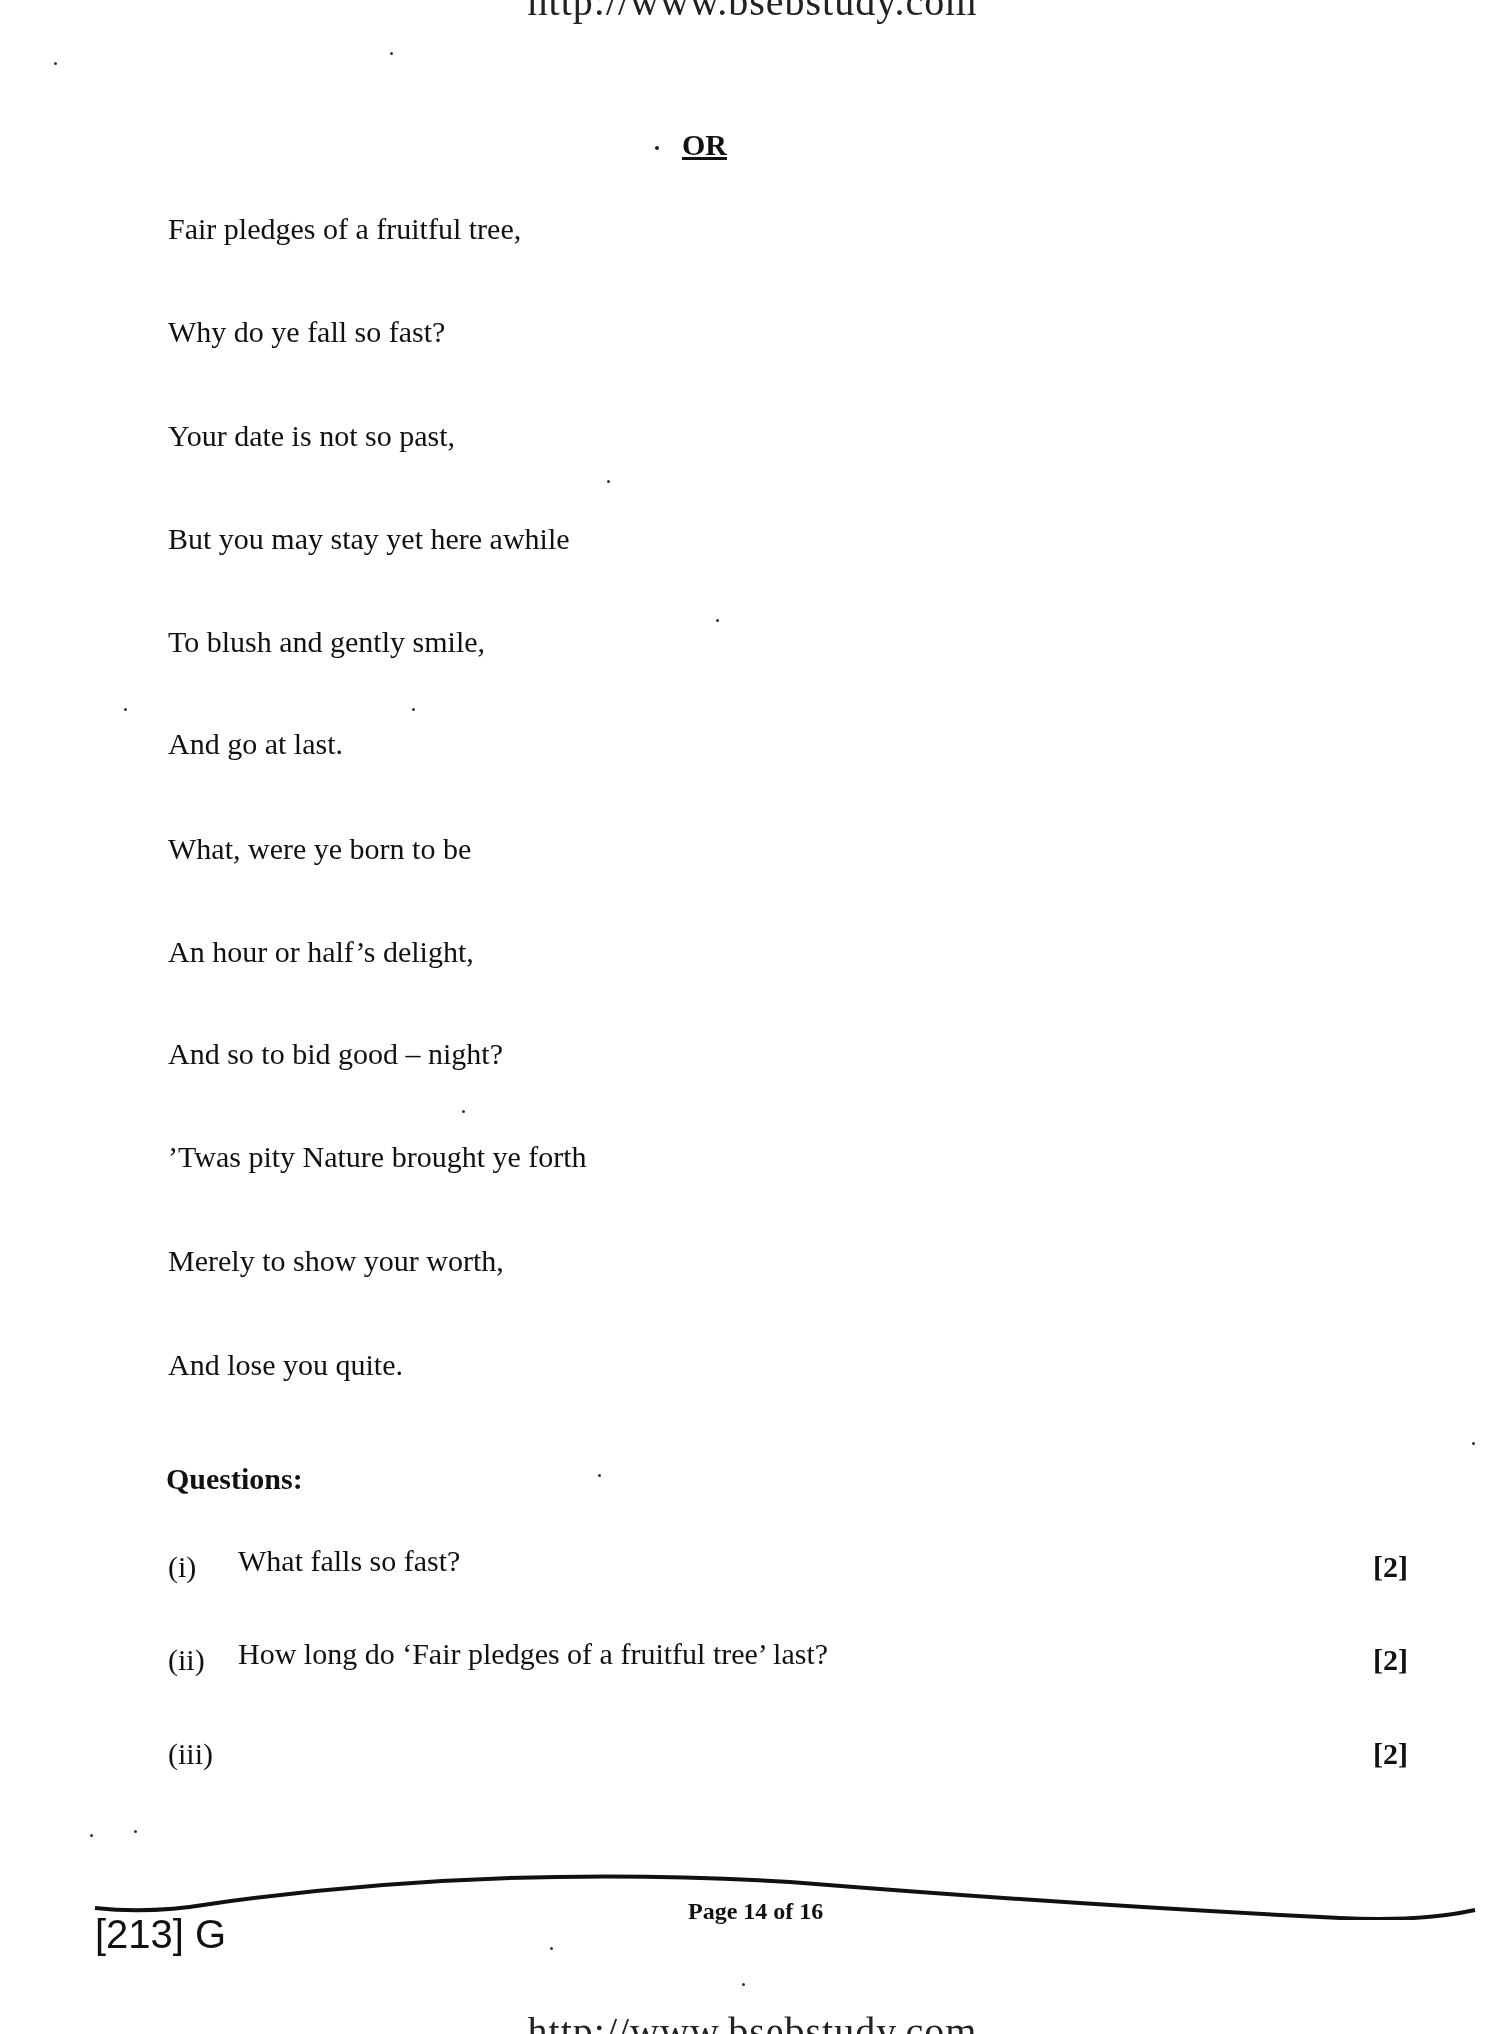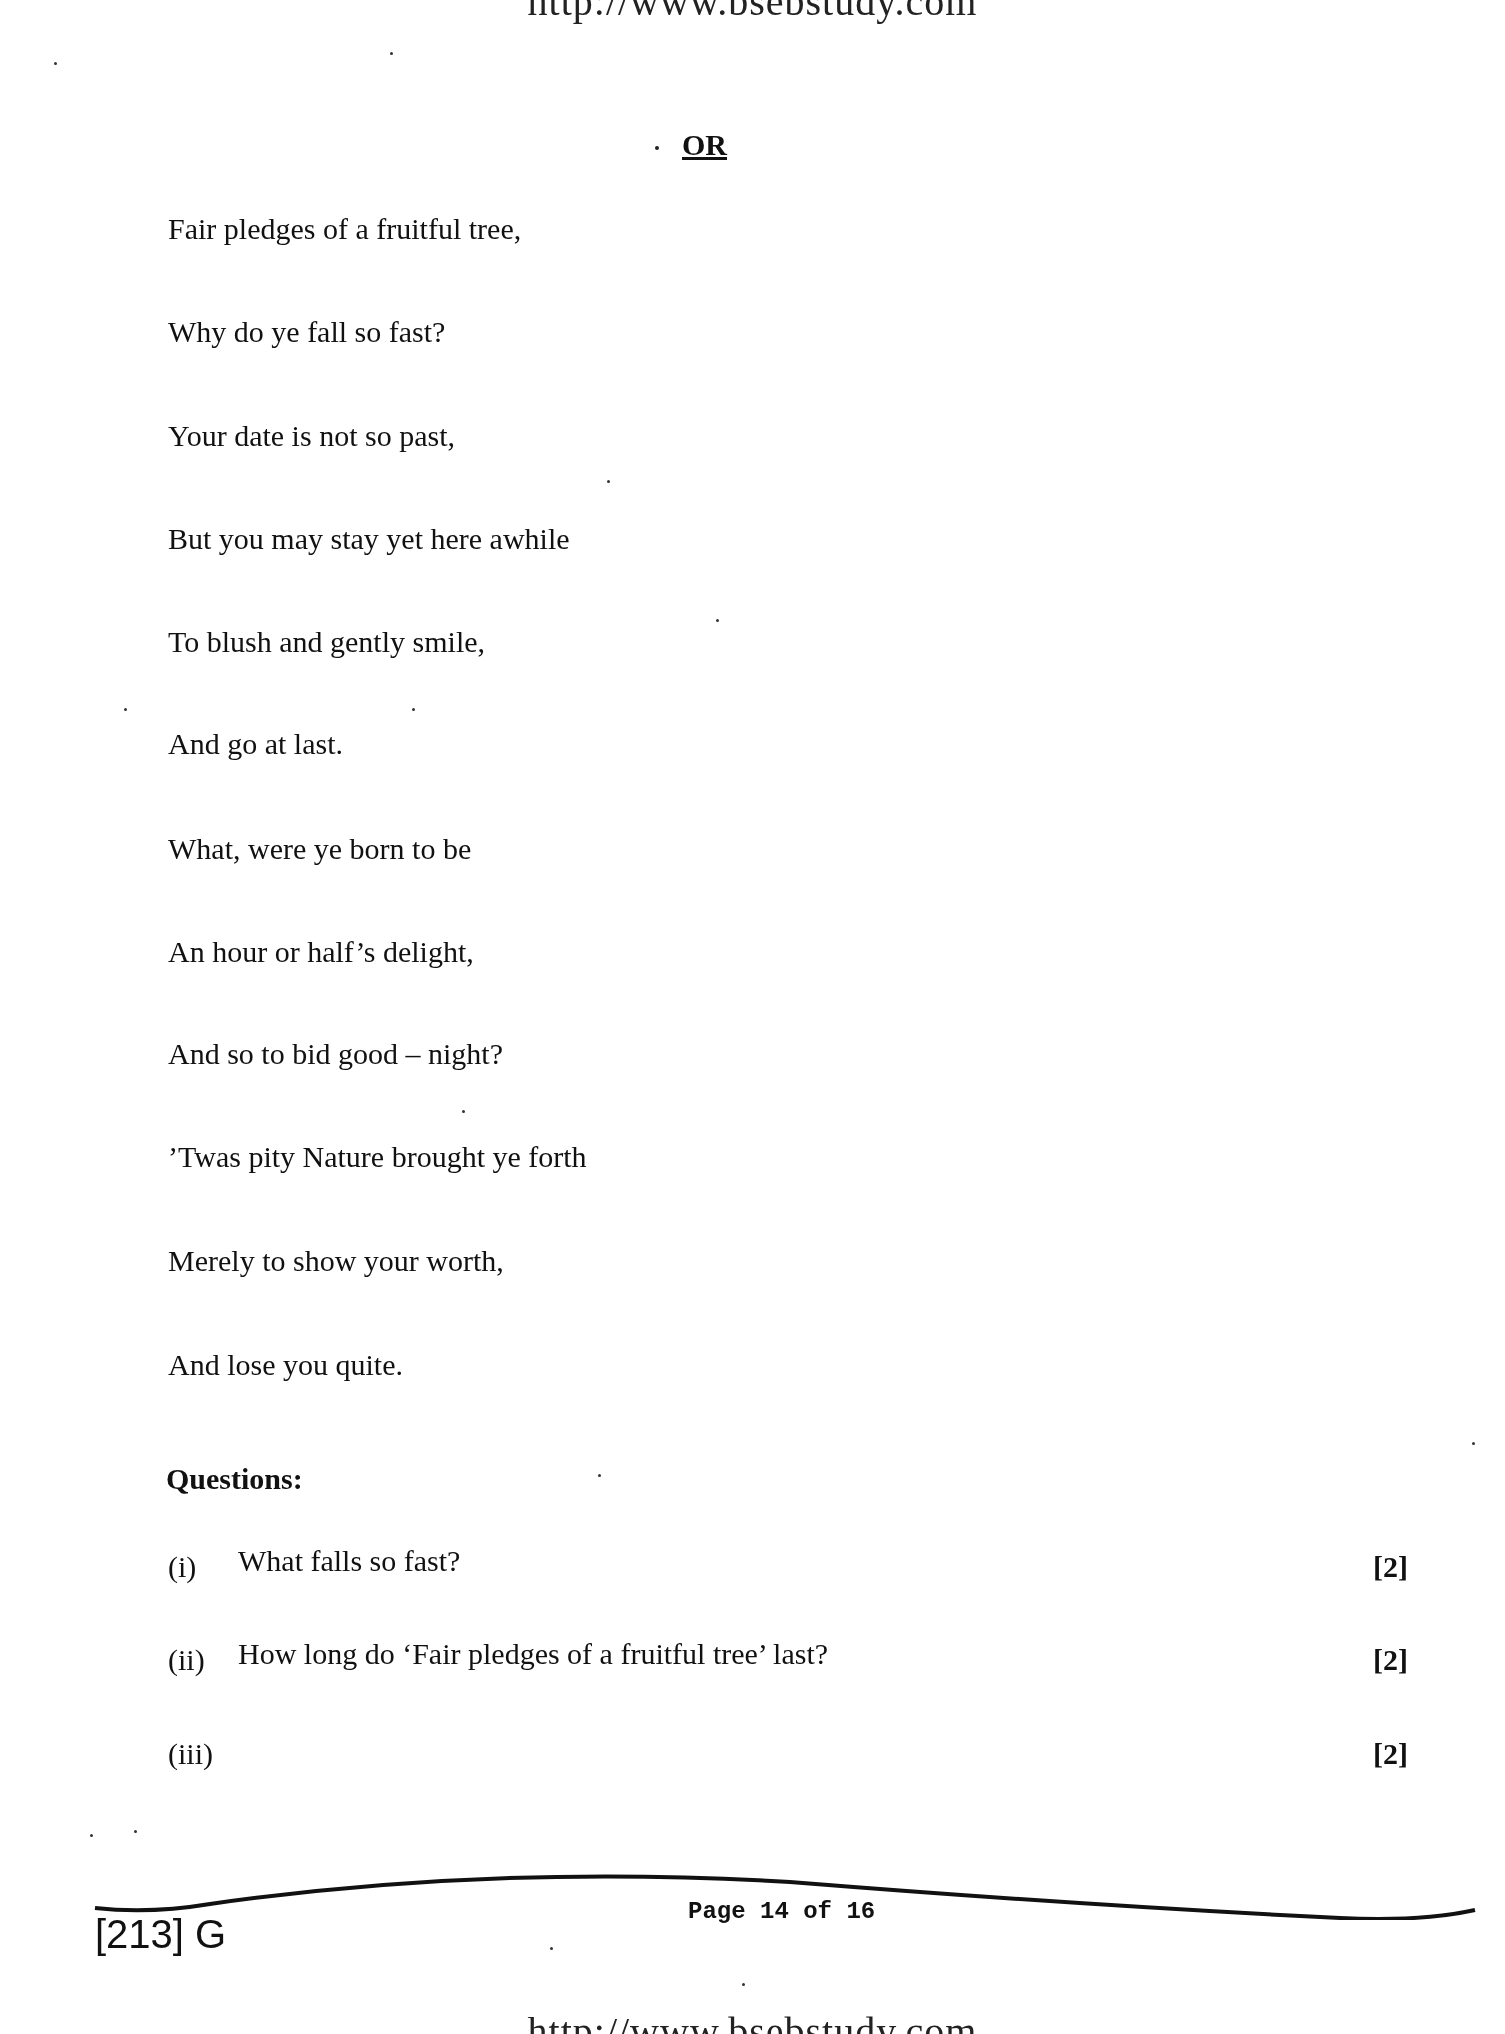--- a/index.html
+++ b/index.html
@@ -13,21 +13,21 @@
         text-decoration: underline; text-decoration-thickness: 3px; }
   .or-dot { position: absolute; top: 146px; left: 655px; width: 4px; height: 4px; background:#222; border-radius:50%; }
   .poem-line { position: absolute; left: 168px; font-size: 30px; white-space: nowrap; text-align: right; }
   .q-head { position: absolute; left: 166px; top: 1462px; font-size: 30px; font-weight: bold; }
   .q-row { position: absolute; left: 168px; width: 1240px; height: 40px; font-size: 30px; }
   .q-num { position: absolute; left: 0; top: 0; }
   .q-text { position: absolute; left: 70px; top: -6px; }
   .q-marks { position: absolute; right: 0; top: 0; font-weight: bold; }
   .footer-code { position: absolute; left: 95px; top: 1912px; font-family: "Liberation Sans", sans-serif;
                  font-size: 40px; }
-  .footer-page { position: absolute; left: 688px; top: 1898px; font-family: Liberation Mono, monospace;
+  .footer-page { position: absolute; left: 688px; top: 1898px; font-family: Liberation Serif, serif;
                  font-size: 24px; font-weight: bold; }
   .wave { position: absolute; left: 90px; top: 1870px; }
   .speck { position: absolute; width: 3px; height: 3px; background: #333; border-radius: 50%; }
 </style>
 </head>
 <body>
 
 <div class="hdr-url">http://www.bsebstudy.com</div>
 
 <span class="or-dot"></span>

